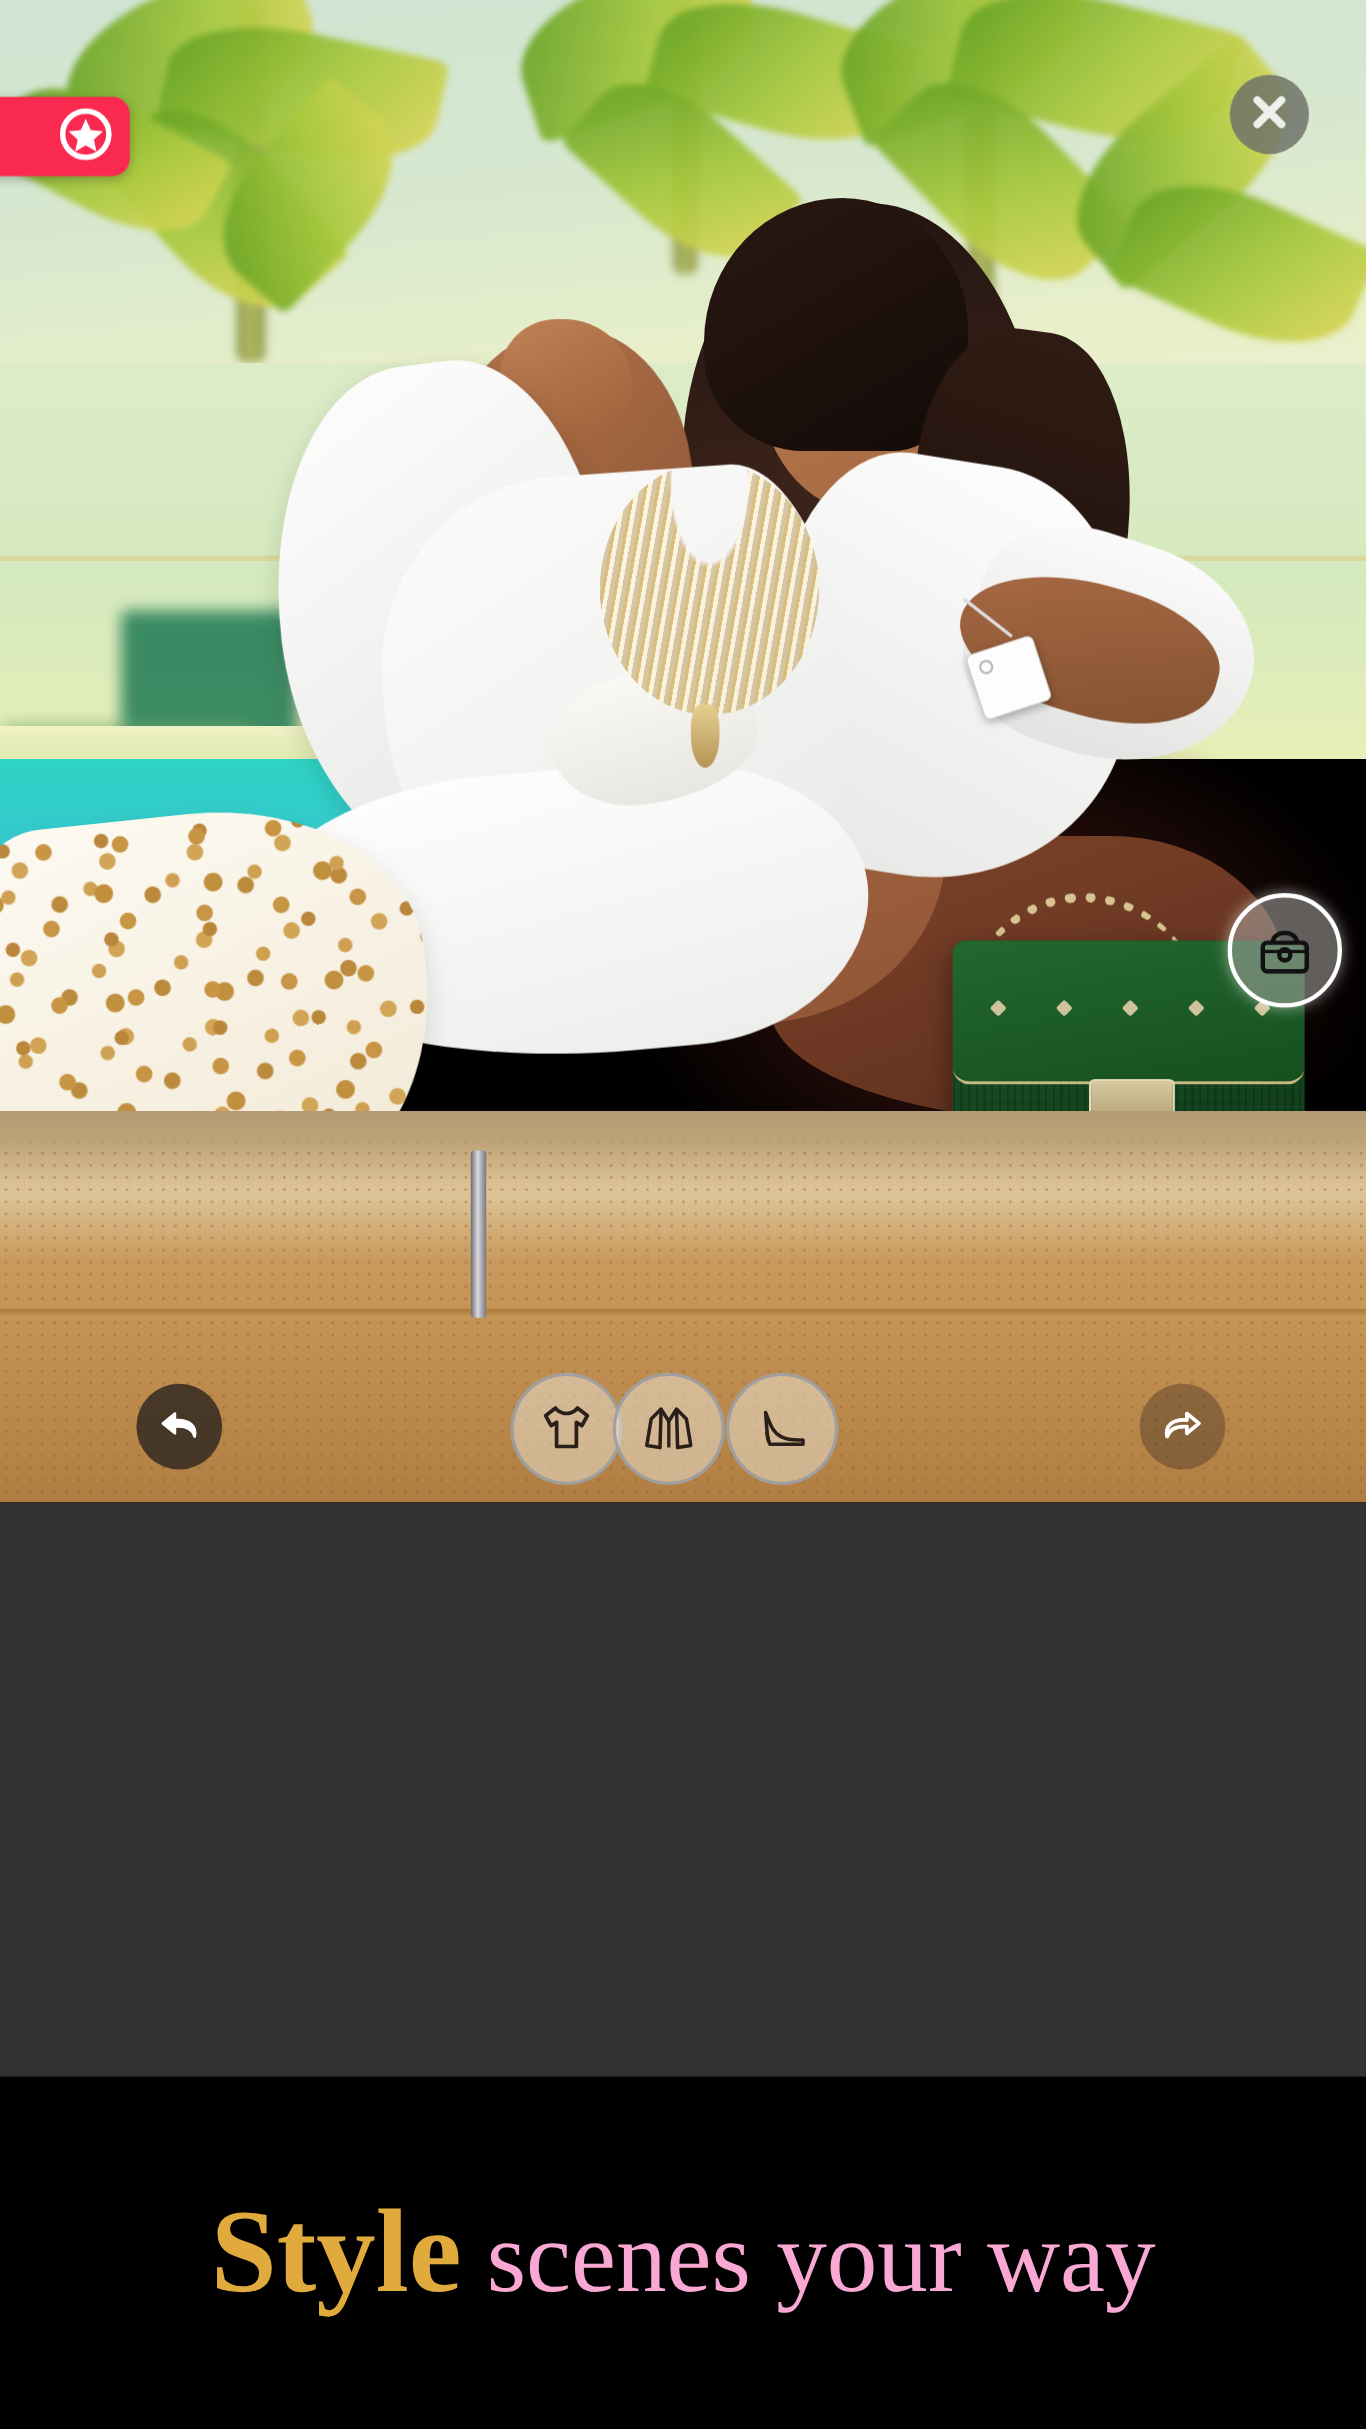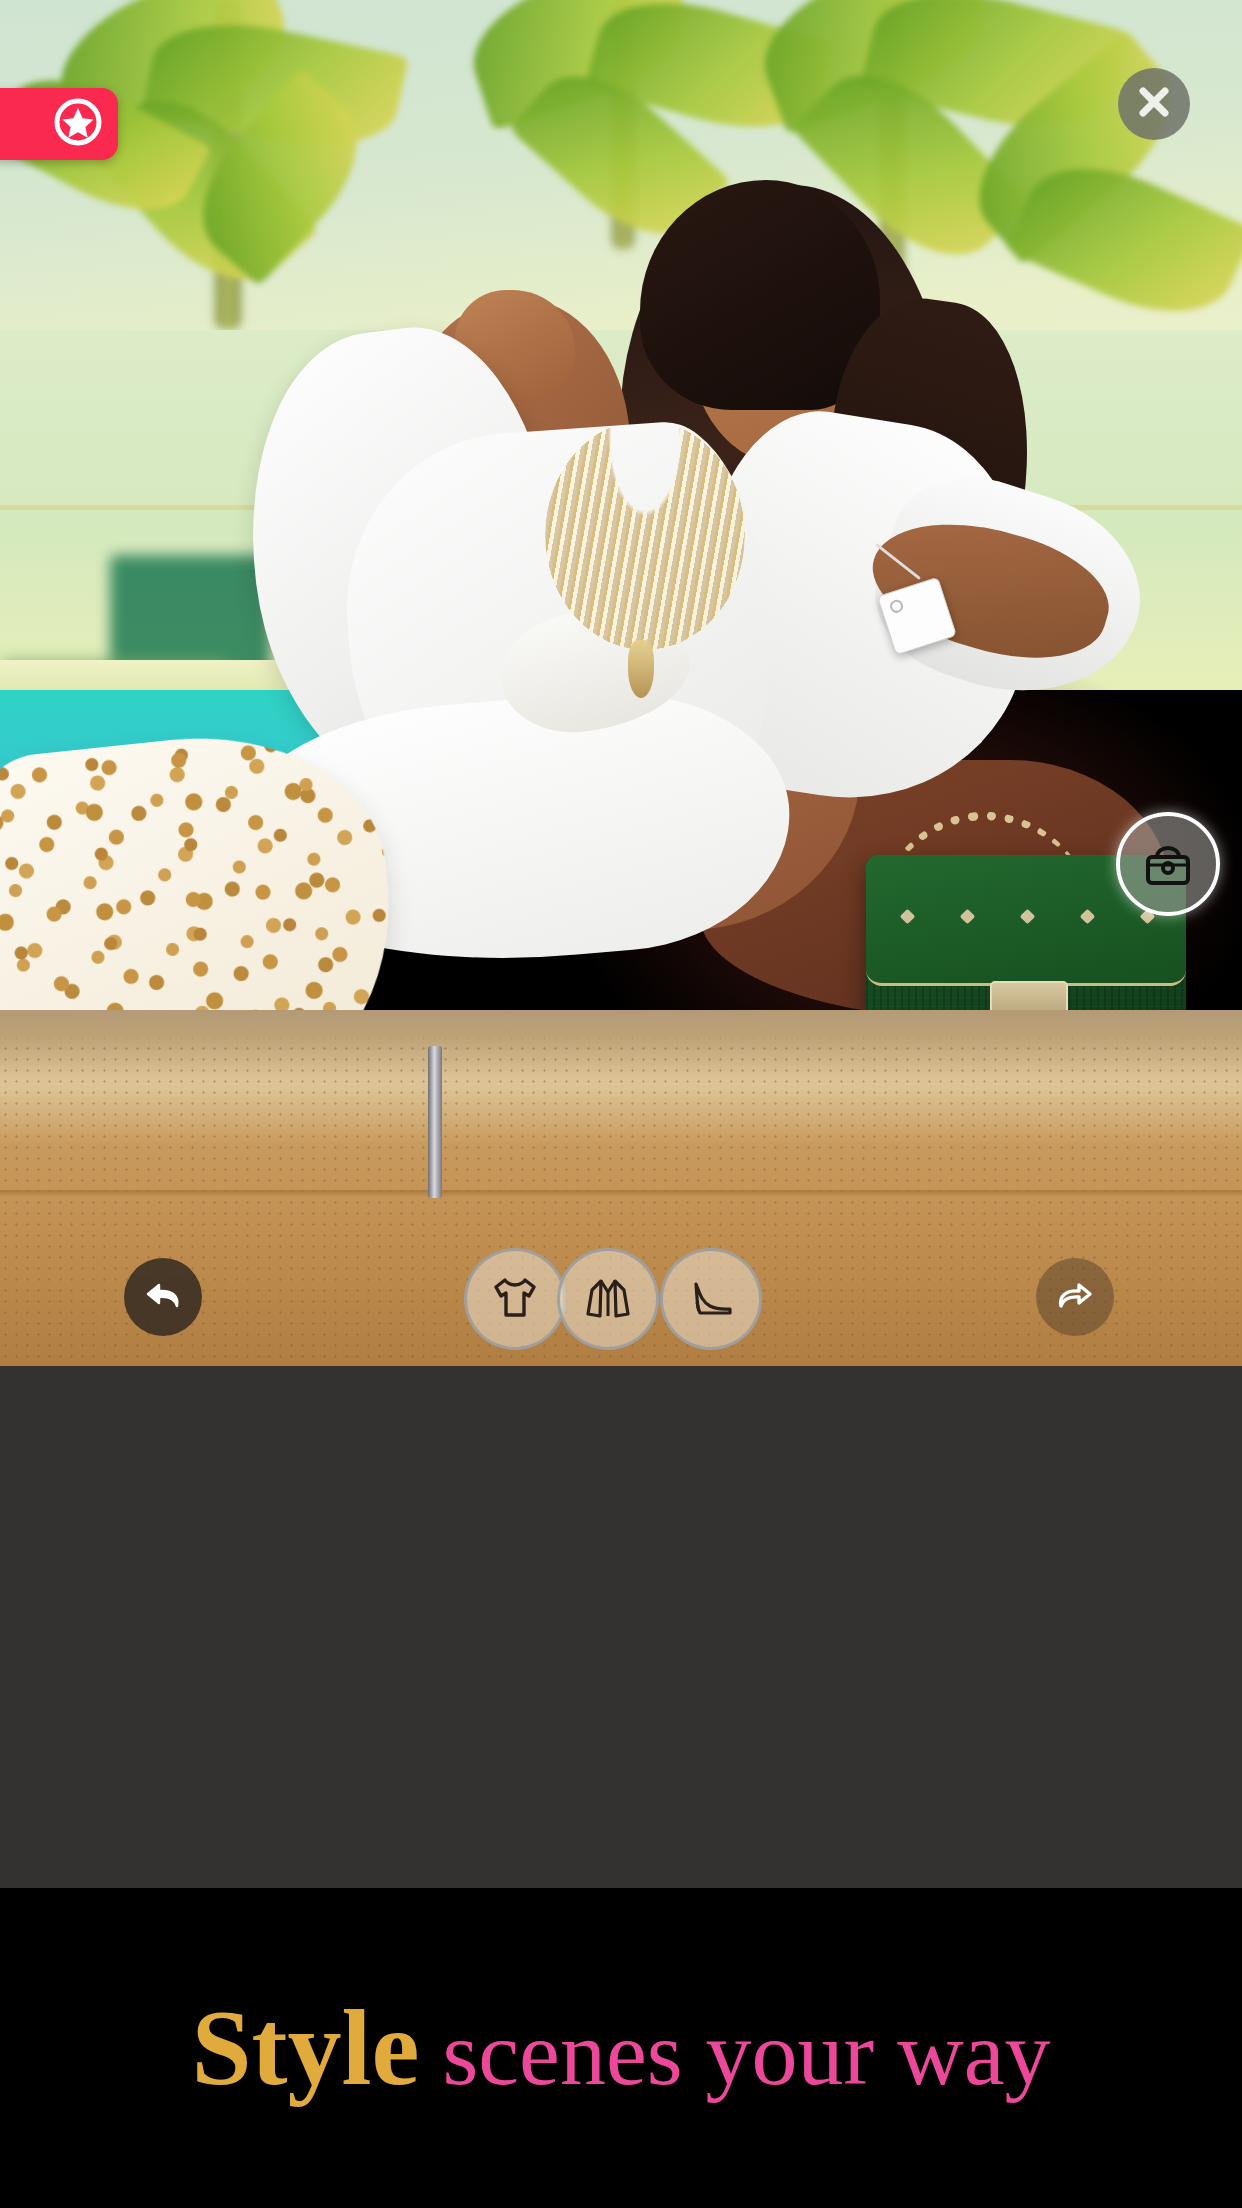--- a/index.html
+++ b/index.html
@@ -153,21 +153,21 @@
   .redo{left:1036px;background:rgba(70,52,38,.42);}
 
   
   .panel{position:absolute;left:0;top:1366px;width:1242px;height:522px;background:#343230;}
 
   
   .footer{position:absolute;left:0;top:1888px;width:1242px;height:320px;background:#000;
     display:flex;align-items:center;justify-content:center;}
   .tagline{font-family:"Liberation Serif",serif;font-size:92px;white-space:nowrap;}
   .tag-gold{color:#e0ab3c;font-weight:bold;font-size:108px;}
-  .tag-white{color:#ec4899;}
+  .tag-white{color:#f9a8d4;}
 </style>
 </head>
 <body>
 
 <div id="app">
 
   <div class="scene">
     <div class="sky"></div>
 
     <div class="palm">

